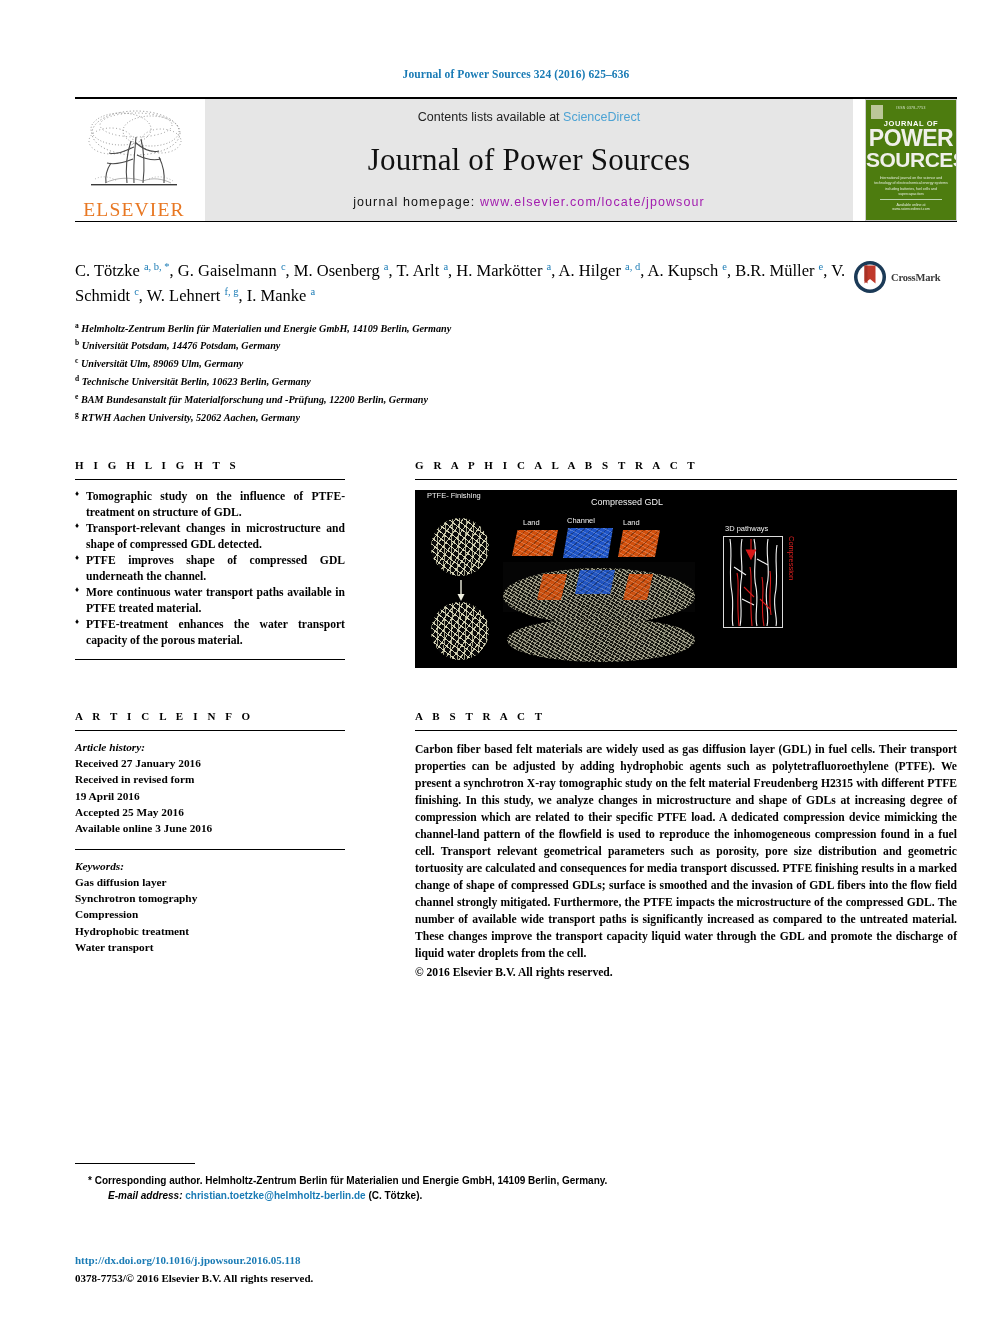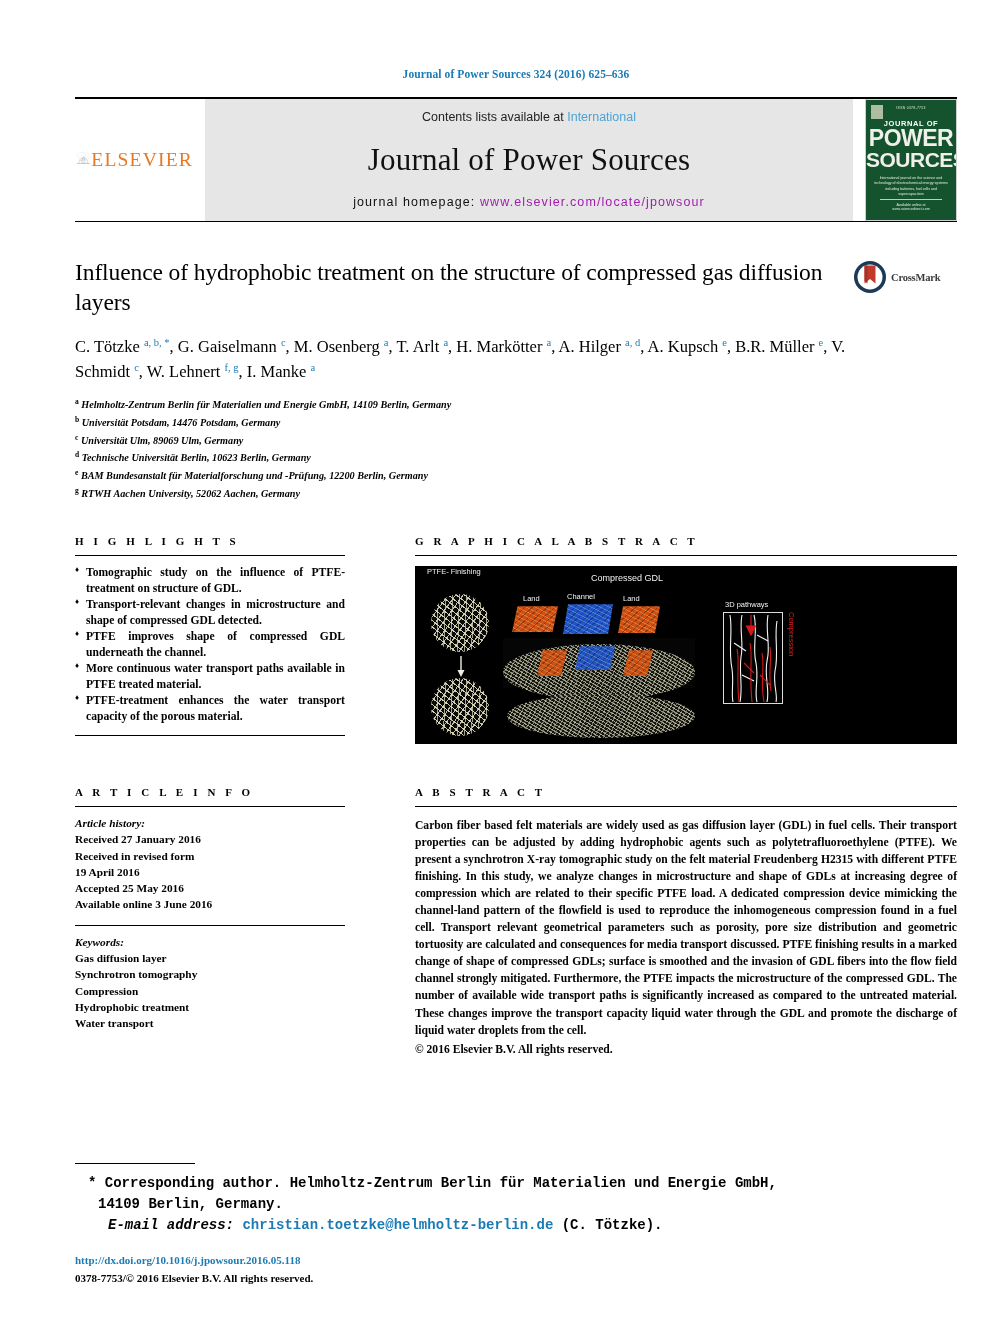--- a/index.html
+++ b/index.html
@@ -30,21 +30,21 @@
   .masthead-rule { border-top: 2.5px solid #000; margin-top: 17px; }
   .masthead {
     display: flex;
     align-items: stretch;
     height: 122px;
   }
   .elsevier-logo {
     width: 118px;
     flex: 0 0 118px;
     display: flex;
-    flex-direction: row;
+    flex-direction: column;
     justify-content: flex-end;
     align-items: center;
     padding-bottom: 2px;
   }
   .tree-box { width: 106px; height: 92px; }
   .elsevier-word {
     font-family: "Liberation Serif", serif;
     font-size: 19.5px;
     letter-spacing: 1.2px;
     color: #E87722;
@@ -78,21 +78,21 @@
   .banner-bottom {
     font-family: "Liberation Sans", sans-serif;
     font-size: 12.5px;
     color: #111;
     letter-spacing: 1.1px;
   }
   .banner-bottom .hp { color: #a21caf; }
   .cover {
     width: 92px;
     flex: 0 0 92px;
-    background: #14532d;
+    background: #4d7c0f;
     position: relative;
     overflow: hidden;
     border: 1px solid #cfcfcf;
   }
   .cover-minilogo {
     position: absolute; left: 5px; top: 5px;
     width: 12px; height: 14px; background: #e0e0c8; opacity: .75;
   }
   .cover-toptext {
     position: absolute; top: 6px; left: 0; right: 0;
@@ -266,21 +266,21 @@
     text-align: justify;
     margin-top: 10px;
     font-weight: bold;
   }
   .copyright { text-align: left; margin-top: 4px; font-weight: bold; font-size: 11.6px; }
 
   
   .foot-rule { position: absolute; left: 55px; top: 1163px; width: 120px; border-top: 1.2px solid #000; }
   .footnotes {
     position: absolute; left: 78px; top: 1173px; width: 700px;
-    font-family: Liberation Mono, monospace; font-size: 14px; line-height: 1.5;
+    font-family: Liberation Sans, sans-serif; font-size: 10px; line-height: 1.5;
     font-weight: bold;
   }
   .footnotes .star { margin-left: -10px; }
   .footnotes a, .link { color: #1a7bb5; text-decoration: none; }
   .footnotes .em-lbl { font-style: italic; }
   .doi-block {
     position: absolute; left: 55px; top: 1252px;
     font-family: "Liberation Serif", serif; font-size: 11px; line-height: 1.6;
     font-weight: bold;
   }
@@ -325,21 +325,21 @@
         <g stroke="#777" stroke-width="0.5" fill="none" stroke-dasharray="1 2">
           <path d="M14 72 C 22 68, 30 70, 36 74"></path>
           <path d="M68 72 C 76 68, 86 70, 92 74"></path>
         </g>
       </svg>
       <div class="elsevier-word">ELSEVIER</div>
     </div>
 
     <div class="banner">
       <div class="banner-top">
-        <span>Contents lists available at </span><span class="sd">International</span>
+        <span>Contents lists available at </span><span class="sd">ScienceDirect</span>
       </div>
       <div class="banner-title">Journal of Power Sources</div>
       <div class="banner-bottom">
         <span>journal homepage: </span><span class="hp">www.elsevier.com/locate/jpowsour</span>
       </div>
     </div>
 
     <div class="cover">
       <div class="cover-minilogo"></div>
       <div class="cover-toptext">ISSN 0378-7753</div>
@@ -355,21 +355,20 @@
   <div class="titleblock">
     <div class="crossmark">
       <svg width="34" height="34" viewBox="0 0 34 34">
         <circle cx="17" cy="17" r="16" fill="#1b3a57"></circle>
         <circle cx="17" cy="17" r="12.5" fill="#ffffff"></circle>
         <path d="M11.5 5.5 h11 v18 l-5.5 -4.5 l-5.5 4.5 z" fill="#c0392b"></path>
         <path d="M11.5 5.5 h3 v18 l-3 -2.4 z" fill="#a93226"></path>
       </svg>
       <span class="cm-label">CrossMark</span>
     </div>
-    <h1 class="article-title">Influence of hydrophobic treatment on the structure of compressed gas diffusion layers</h1>
     <div class="authors"><span>C. Tötzke <sup>a, b, *</sup>, </span><span>G. Gaiselmann <sup>c</sup>, </span><span>M. Osenberg <sup>a</sup>, </span><span>T. Arlt <sup>a</sup>, </span><span>H. Markötter <sup>a</sup>, </span><span>A. Hilger <sup>a, d</sup>, </span><span>A. Kupsch <sup>e</sup>, </span><span>B.R. Müller <sup>e</sup>, </span><span>V. Schmidt <sup>c</sup>, </span><span>W. Lehnert <sup>f, g</sup>, </span><span>I. Manke <sup>a</sup></span></div>
     <div class="affils">
         <div><sup>a</sup> Helmholtz-Zentrum Berlin für Materialien und Energie GmbH, 14109 Berlin, Germany</div>
         <div><sup>b</sup> Universität Potsdam, 14476 Potsdam, Germany</div>
         <div><sup>c</sup> Universität Ulm, 89069 Ulm, Germany</div>
         <div><sup>d</sup> Technische Universität Berlin, 10623 Berlin, Germany</div>
         <div><sup>e</sup> BAM Bundesanstalt für Materialforschung und -Prüfung, 12200 Berlin, Germany</div>
         <div><sup>g</sup> RTWH Aachen University, 52062 Aachen, Germany</div>
       </div>
   </div>

